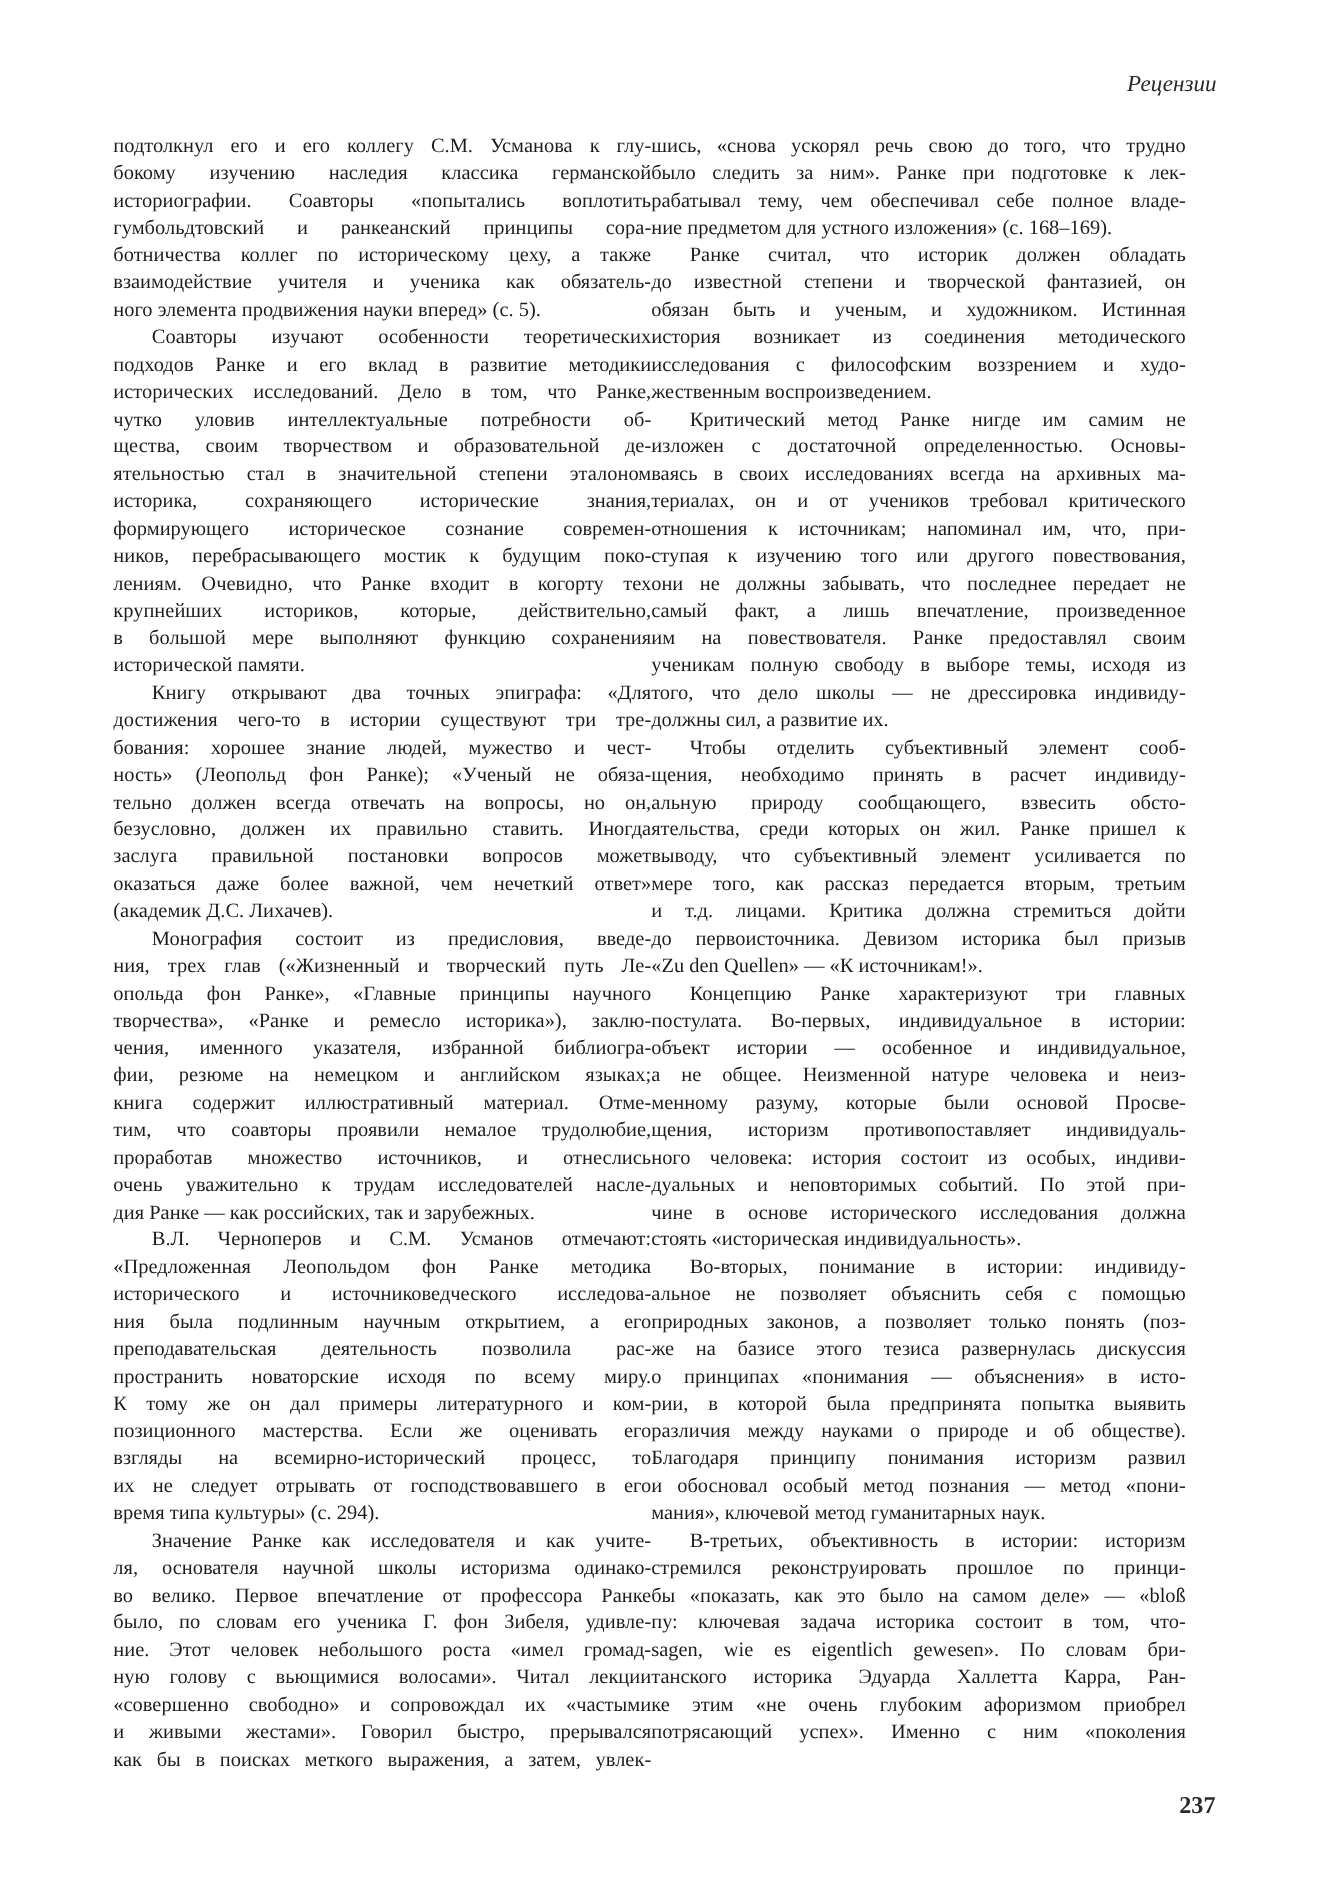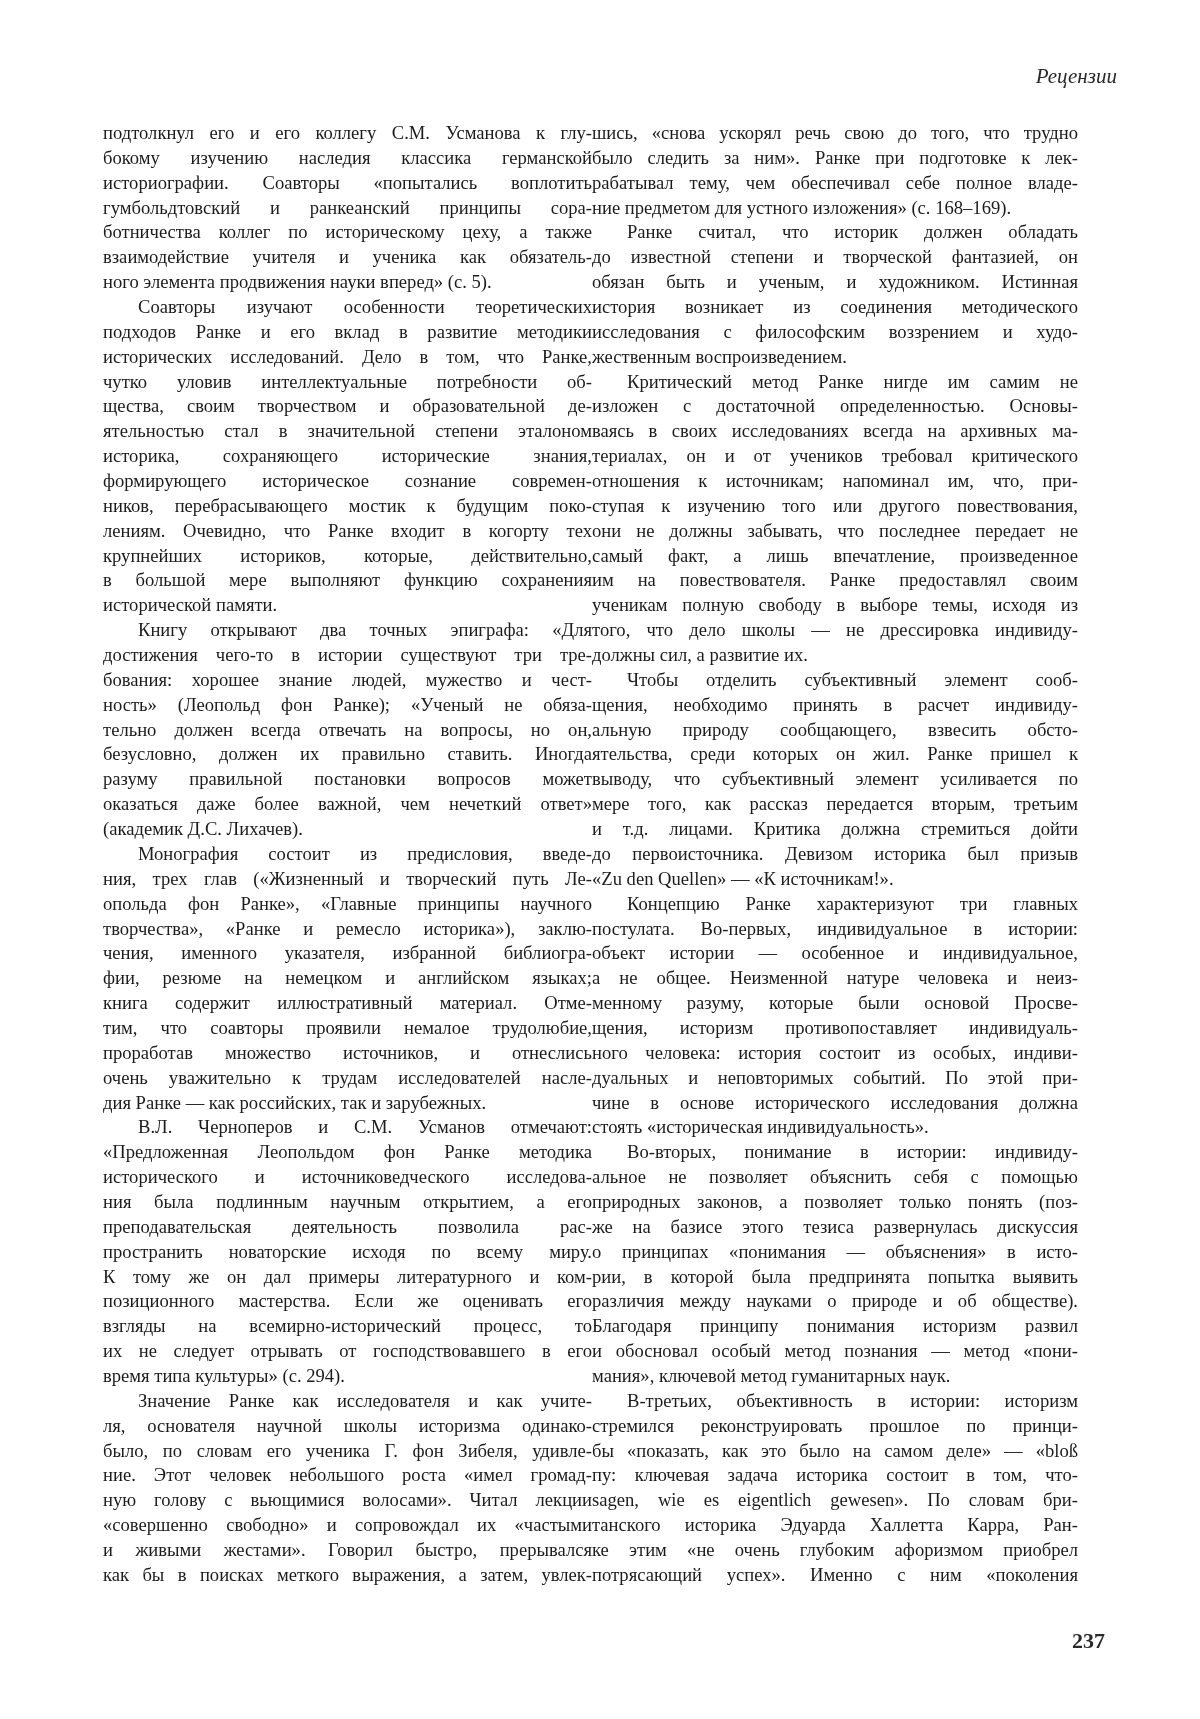--- a/index.html
+++ b/index.html
@@ -8,21 +8,21 @@
     width: 1200px;
     height: 1719px;
     background: #ffffff;
     overflow: hidden;
     font-family: "Liberation Serif", "DejaVu Serif", serif;
     color: #1c1c1c;
   }
   .running-head {
     position: absolute;
     top: 64px;
-    right: 83px;
+    right: 94px;
     font-size: 21px;
     font-style: italic;
     color: #2a2a2a;
   }
   .text-area {
     position: absolute;
     left: 103px;
     top: 121px;
     display: flex;
   }
@@ -82,21 +82,21 @@
           <div class="line">в большой мере выполняют функцию сохранения</div>
           <div class="line end">исторической памяти.</div>
         </div>
         <div class="para indent">
           <div class="line">Книгу открывают два точных эпиграфа: «Для</div>
           <div class="line">достижения чего-то в истории существуют три тре-</div>
           <div class="line">бования: хорошее знание людей, мужество и чест-</div>
           <div class="line">ность» (Леопольд фон Ранке); «Ученый не обяза-</div>
           <div class="line">тельно должен всегда отвечать на вопросы, но он,</div>
           <div class="line">безусловно, должен их правильно ставить. Иногда</div>
-          <div class="line">разуму правильной постановки вопросов может</div>
+          <div class="line">заслуга правильной постановки вопросов может</div>
           <div class="line">оказаться даже более важной, чем нечеткий ответ»</div>
           <div class="line end">(академик Д.С. Лихачев).</div>
         </div>
         <div class="para indent">
           <div class="line">Монография состоит из предисловия, введе-</div>
           <div class="line">ния, трех глав («Жизненный и творческий путь Ле-</div>
           <div class="line">опольда фон Ранке», «Главные принципы научного</div>
           <div class="line">творчества», «Ранке и ремесло историка»), заклю-</div>
           <div class="line">чения, именного указателя, избранной библиогра-</div>
           <div class="line">фии, резюме на немецком и английском языках;</div>
@@ -115,20 +115,21 @@
           <div class="line">пространить новаторские исходя по всему миру.</div>
           <div class="line">К тому же он дал примеры литературного и ком-</div>
           <div class="line">позиционного мастерства. Если же оценивать его</div>
           <div class="line">взгляды на всемирно-исторический процесс, то</div>
           <div class="line">их не следует отрывать от господствовавшего в его</div>
           <div class="line end">время типа культуры» (с. 294).</div>
         </div>
         <div class="para indent">
           <div class="line">Значение Ранке как исследователя и как учите-</div>
           <div class="line">ля, основателя научной школы историзма одинако-</div>
+          <div class="line">во велико. Первое впечатление от профессора Ранке</div>
           <div class="line">было, по словам его ученика Г. фон Зибеля, удивле-</div>
           <div class="line">ние. Этот человек небольшого роста «имел громад-</div>
           <div class="line">ную голову с вьющимися волосами». Читал лекции</div>
           <div class="line">«совершенно свободно» и сопровождал их «частыми</div>
           <div class="line">и живыми жестами». Говорил быстро, прерывался</div>
           <div class="line">как бы в поисках меткого выражения, а затем, увлек-</div>
         </div>
       </div>
     <div class="col col-right">
         <div class="para">

